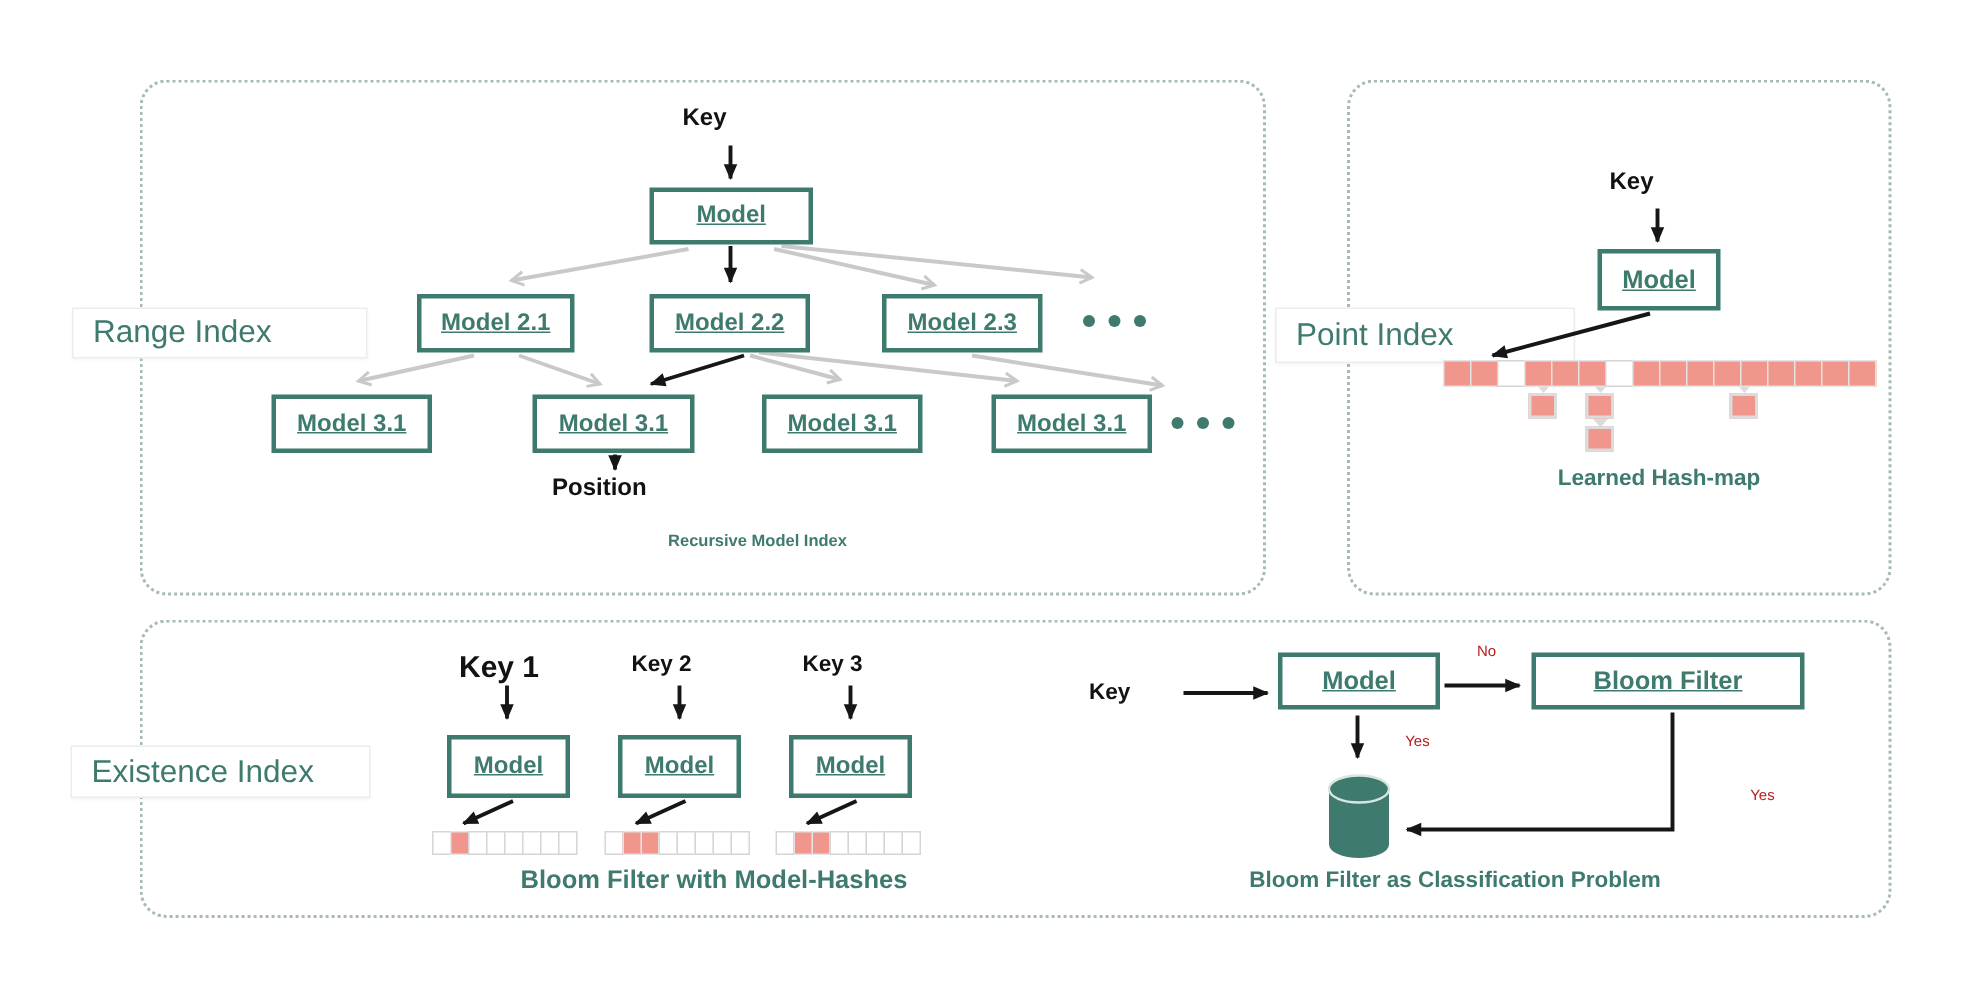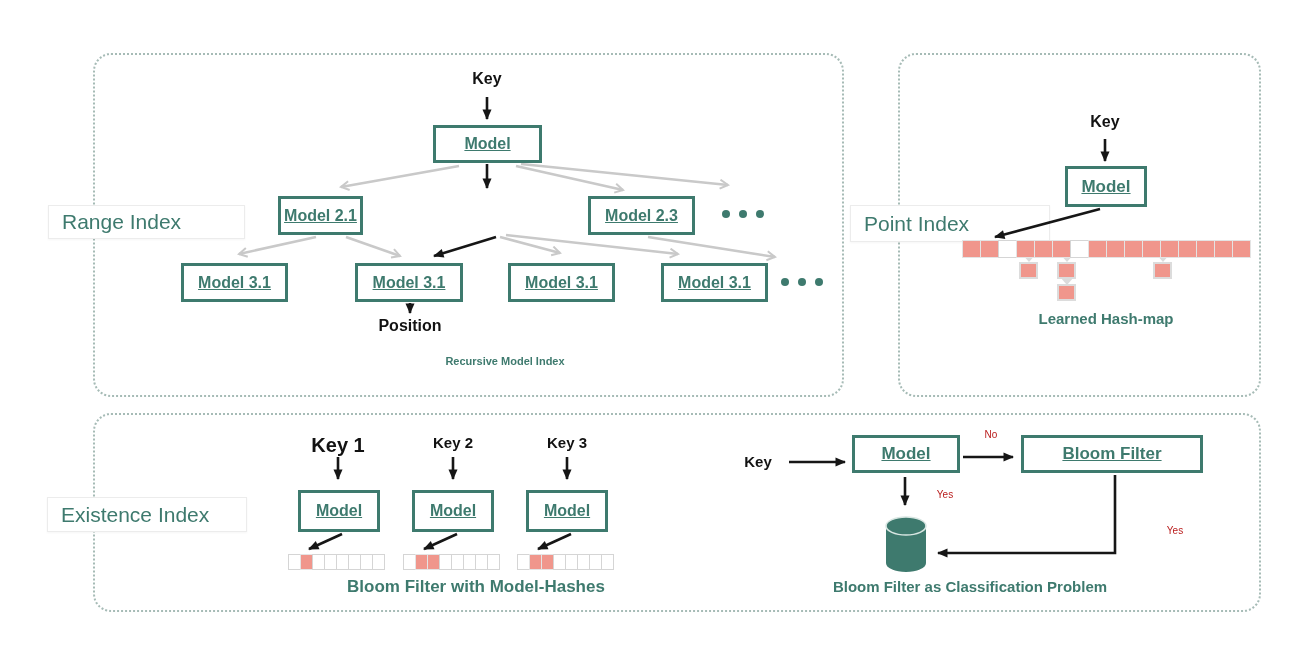--- a/index.html
+++ b/index.html
@@ -6,21 +6,21 @@
   .canvas{position:relative;width:1312px;height:663px;background:#fff;overflow:hidden;
           font-family:"Liberation Sans",sans-serif;}
   .panel{position:absolute;border:2px dotted #A6BBB6;border-radius:18px;background:transparent;}
   .plabel{position:absolute;background:#fff;border:1px solid #ECECEC;box-sizing:border-box;
           color:#3E7A6E;font-size:21px;display:flex;align-items:center;padding-left:13px;
           box-shadow:0 1px 2px rgba(0,0,0,0.04);z-index:2;}
   .arrows{position:absolute;left:0;top:0;z-index:3;pointer-events:none;}
   .mbox{position:absolute;box-sizing:border-box;border:3px solid #3E7A6E;background:#fff;
         color:#3E7A6E;font-weight:bold;font-size:16px;display:flex;align-items:center;
         justify-content:center;z-index:4;text-decoration:underline;}
-  .ktext{position:absolute;color:#121212;font-weight:bold;font-size:16px;text-align:center;z-index:4;}
+  .ktext{position:absolute;color:#121212;font-weight:bold;font-size:16px;z-index:4;}
   .stext{position:absolute;color:#b91c1c;font-weight:normal;font-size:10px;text-align:center;z-index:4;}
   .caption{position:absolute;color:#3E7A6E;font-weight:bold;text-align:center;z-index:4;}
   .cellrow{position:absolute;display:flex;z-index:4;}
   .cell{display:inline-block;box-sizing:border-box;border:1px solid #D5D5D5;background:#fff;margin-left:-1px;}
   .cell:first-child{margin-left:0;}
   .cell.filled{background:#F0968C;border-color:#E4E4E4;}
   .cells-lg .cell{width:19px;height:18px;}
   .cells-sm .cell{width:13px;height:16px;}
   .bucket{position:absolute;box-sizing:border-box;width:19px;height:17px;background:#F0968C;
           border:2px solid #DCDCDC;z-index:4;}
@@ -78,21 +78,22 @@
       <path d="M789 462 L845 462"></path>
       <path d="M963 457 L1013 457"></path>
       <path d="M905 477 L905 505"></path>
       <path d="M1115 475 L1115 553 L938 553"></path>
     </g>
   </svg>
 
   <div class="ktext" style="left:455px;top:70px;width:64px">Key</div>
   <div class="mbox" style="left:433px;top:125px;width:109px;height:38px">Model</div>
 
-  <div class="mbox" style="left:278px;top:196px;width:85px;height:39px">Model 2.1</div>
+  <div class="mbox" style="left:278px;top:196px;width:105px;height:39px">Model 2.1</div>
+  <div class="mbox" style="left:433px;top:196px;width:107px;height:39px">Model 2.2</div>
   <div class="mbox" style="left:588px;top:196px;width:107px;height:39px">Model 2.3</div>
   <div class="dots" style="left:722px;top:210px">
     <span class="dot"></span>
     <span class="dot"></span>
     <span class="dot"></span>
   </div>
 
   <div class="mbox" style="left:181px;top:263px;width:107px;height:39px">Model 3.1</div>
   <div class="mbox" style="left:355px;top:263px;width:108px;height:39px">Model 3.1</div>
   <div class="mbox" style="left:508px;top:263px;width:107px;height:39px">Model 3.1</div>

